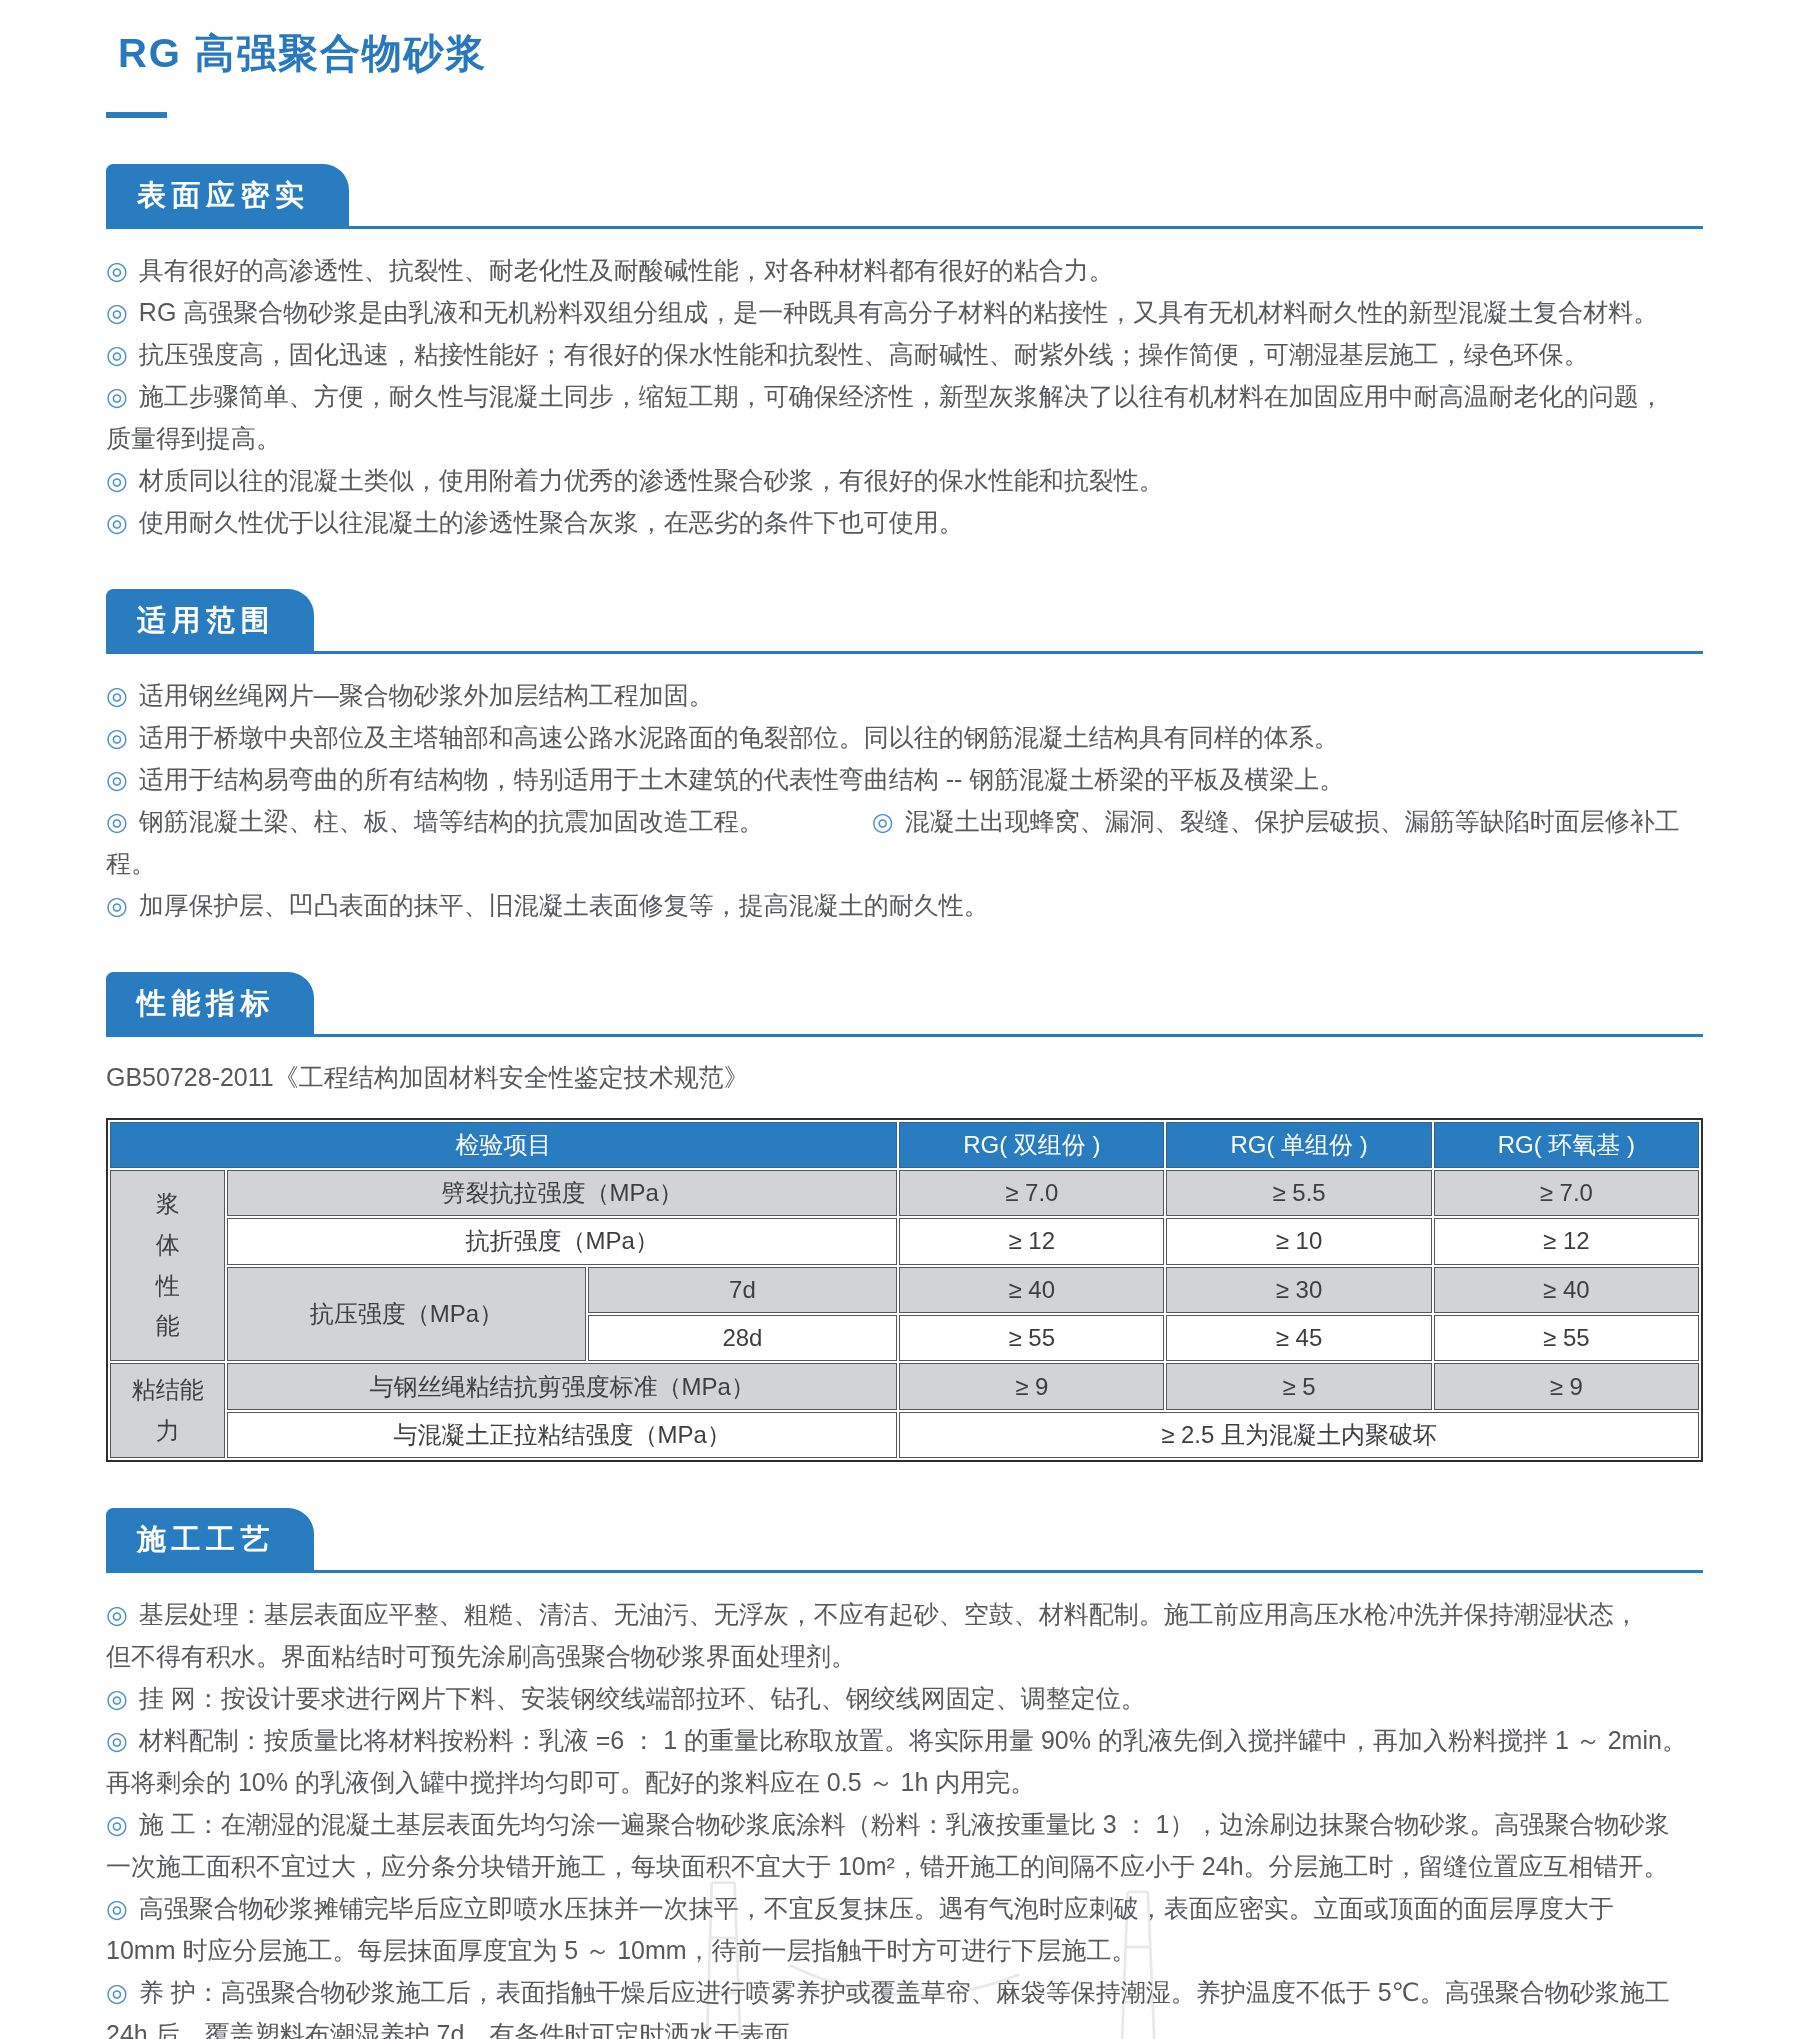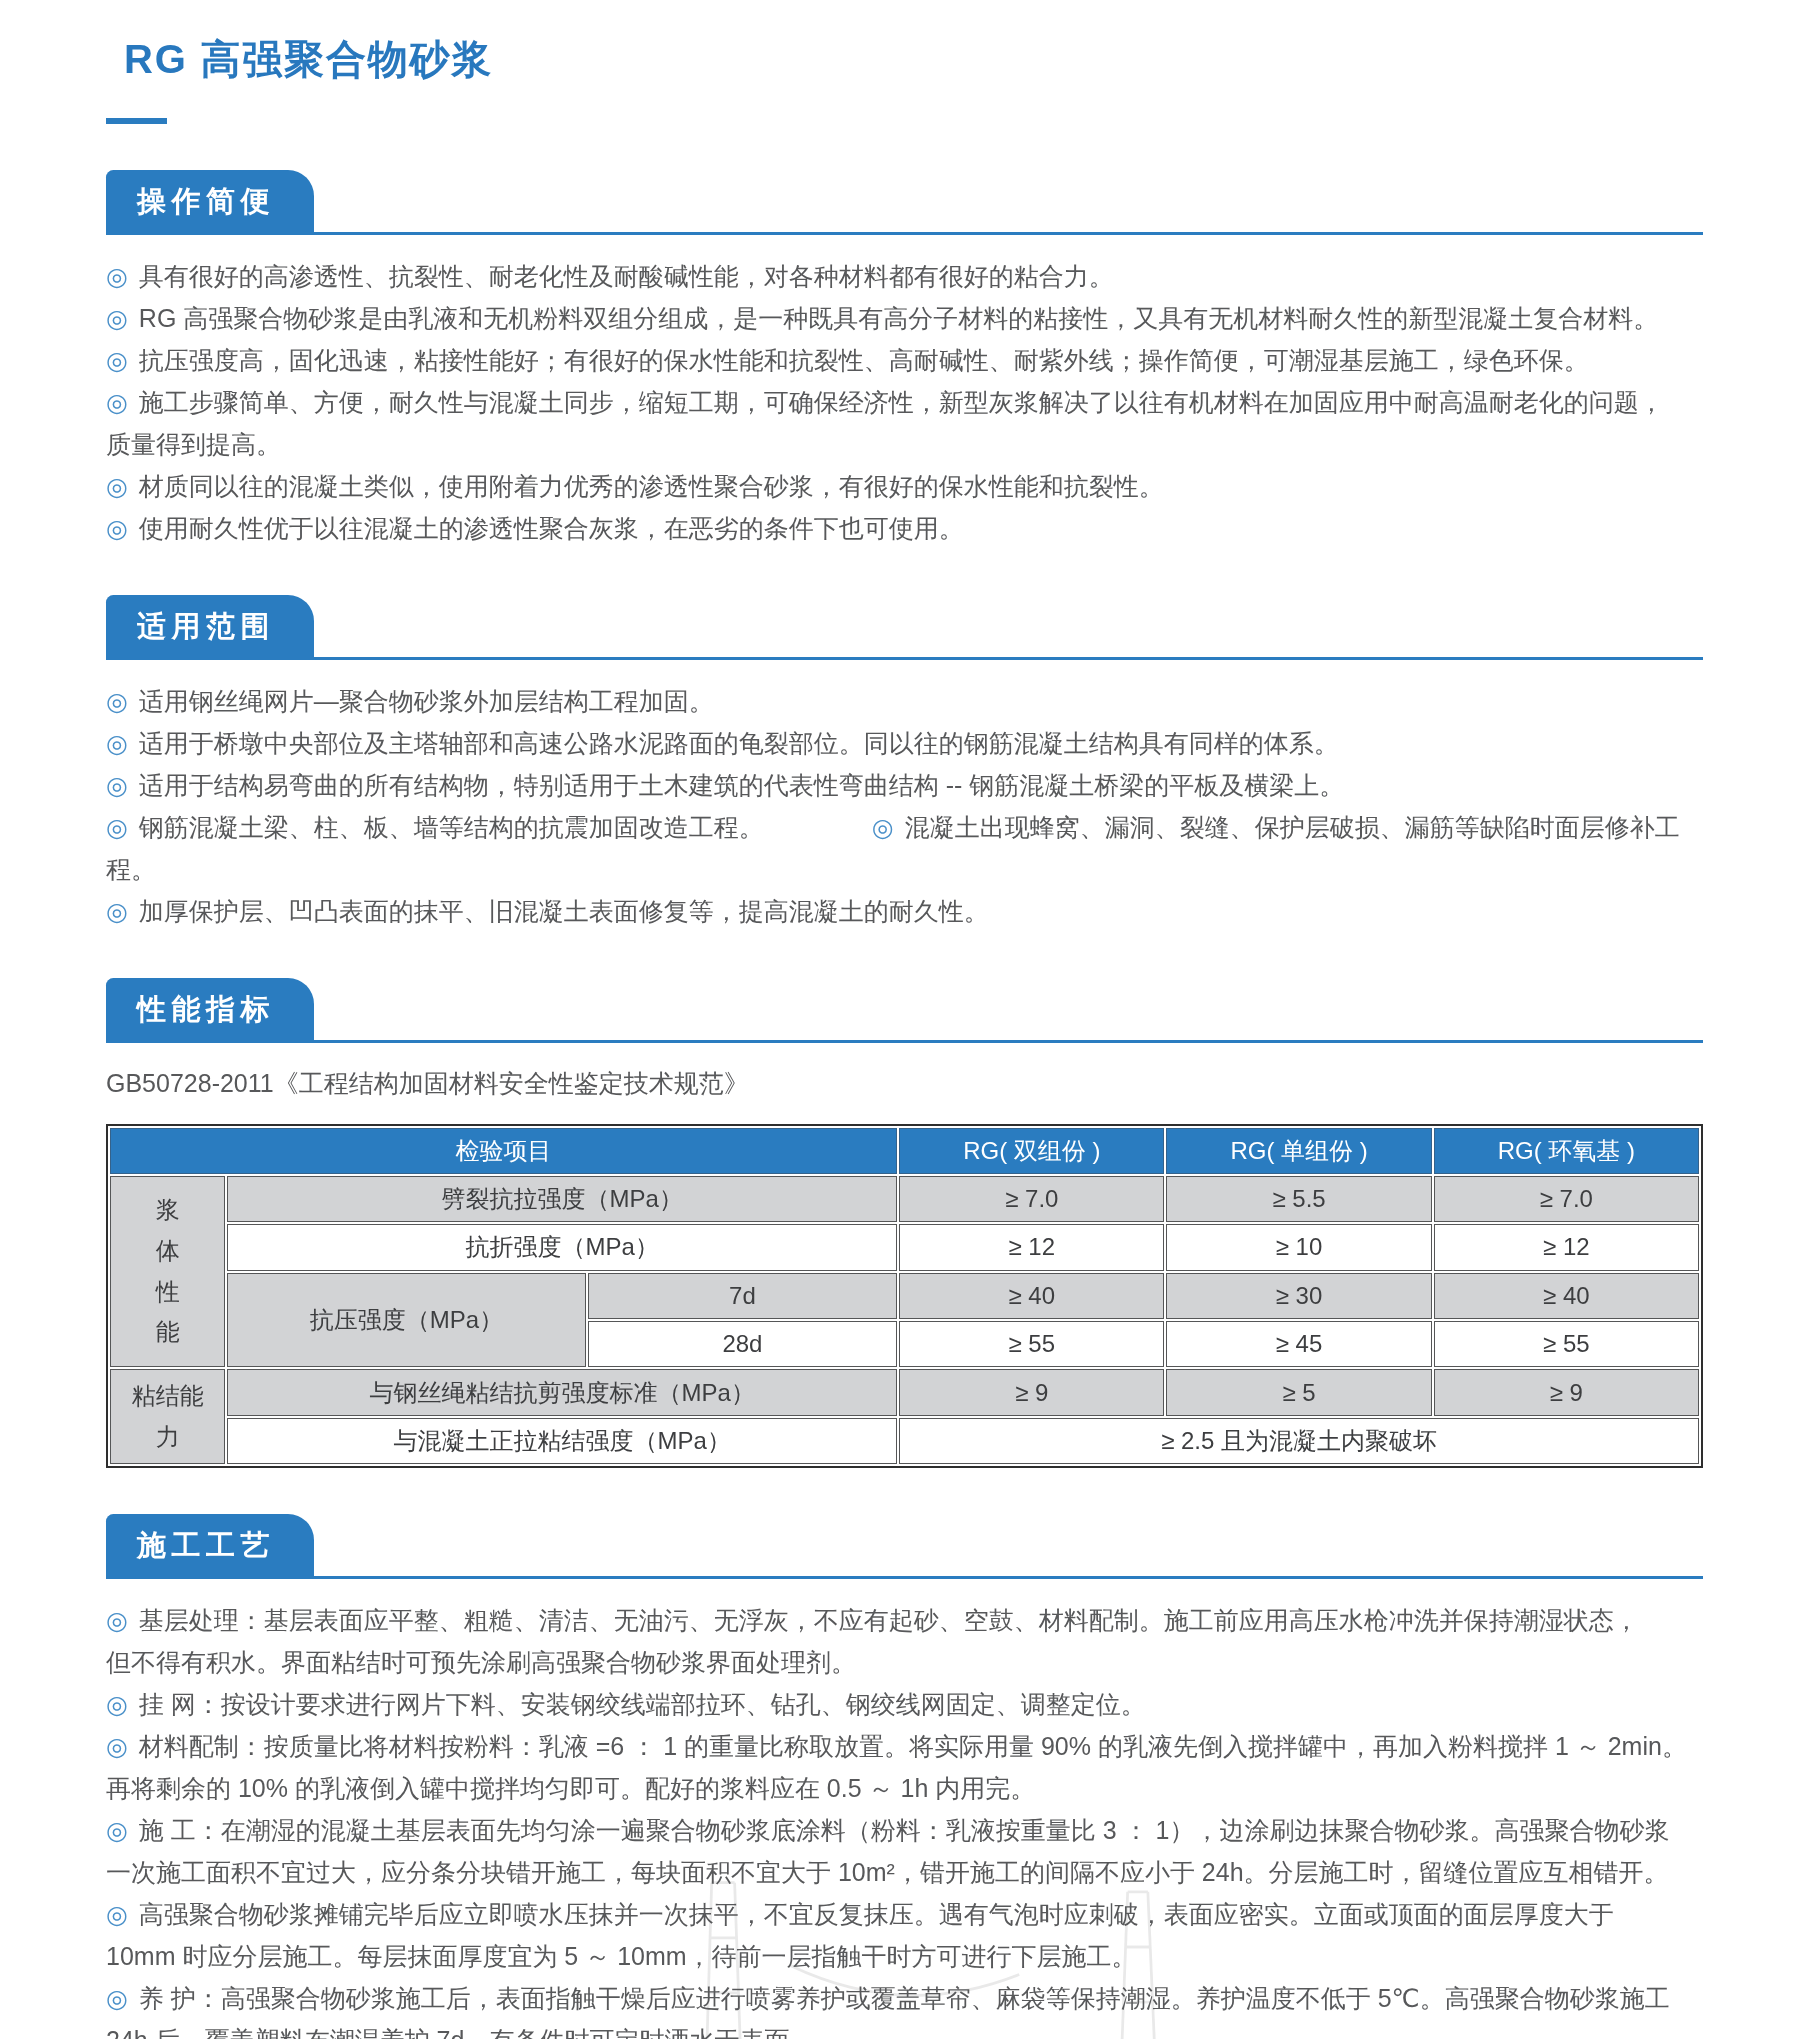--- a/index.html
+++ b/index.html
@@ -1,20 +1,20 @@
 <!DOCTYPE html>
 <html style="font-size:14.7px"><head>
 <meta charset="utf-8">
 <style>
   html,body{margin:0;padding:0;background:#ffffff;}
   body{font-family:"Liberation Sans","DejaVu Sans",sans-serif;}
   .page{position:relative;width:1809px;height:2040px;background:#ffffff;overflow:hidden;color:#57585a;}
   .content{position:relative;z-index:1;padding:0 106px;}
 
-  .page-title{color:#2878be;font-size:40px;font-weight:bold;margin:18px;padding-top:14px;letter-spacing:1.8px;}
+  .page-title{color:#2878be;font-size:40px;font-weight:bold;margin:12px;padding-top:14px;letter-spacing:1.8px;}
   .title-rule{width:61px;height:5.5px;background:#2a7cc0;margin-top:31px;}
 
   .section-header{border-bottom:3.7px solid #2a7cc0;margin-top:46px;line-height:0;}
   .badge{display:inline-block;vertical-align:bottom;background:#2a7cc0;color:#ffffff;
          font-size:29px;font-weight:bold;letter-spacing:5.5px;height:62px;line-height:62px;
          padding:0 39px 0 31px;border-radius:7.3px 26px 0 0;}
 
   .bullets{margin-top:20px;font-size:25px;line-height:42px;color:#57585a;}
   .bullet{margin:0;}
   .mark{color:#4a90c9;margin-right:11px;}
@@ -44,21 +44,21 @@
     </g>
   </svg>
 
   <div class="content">
 
     <h1 class="page-title">RG 高强聚合物砂浆</h1>
     <div class="title-rule"></div>
 
     <div class="section">
       <div class="section-header">
-        <span class="badge">操作简便</span>
+        <span class="badge">表面应密实</span>
       </div>
       <div class="bullets">
         <p class="bullet"><span class="mark">◎</span><span class="txt">具有很好的高渗透性、抗裂性、耐老化性及耐酸碱性能，对各种材料都有很好的粘合力。</span></p>
         <p class="bullet"><span class="mark">◎</span><span class="txt">RG 高强聚合物砂浆是由乳液和无机粉料双组分组成，是一种既具有高分子材料的粘接性，又具有无机材料耐久性的新型混凝土复合材料。</span></p>
         <p class="bullet"><span class="mark">◎</span><span class="txt">抗压强度高，固化迅速，粘接性能好；有很好的保水性能和抗裂性、高耐碱性、耐紫外线；操作简便，可潮湿基层施工，绿色环保。</span></p>
         <p class="bullet"><span class="mark">◎</span><span class="txt">施工步骤简单、方便，耐久性与混凝土同步，缩短工期，可确保经济性，新型灰浆解决了以往有机材料在加固应用中耐高温耐老化的问题，
 质量得到提高。</span></p>
         <p class="bullet"><span class="mark">◎</span><span class="txt">材质同以往的混凝土类似，使用附着力优秀的渗透性聚合砂浆，有很好的保水性能和抗裂性。</span></p>
         <p class="bullet"><span class="mark">◎</span><span class="txt">使用耐久性优于以往混凝土的渗透性聚合灰浆，在恶劣的条件下也可使用。</span></p>
       </div>

